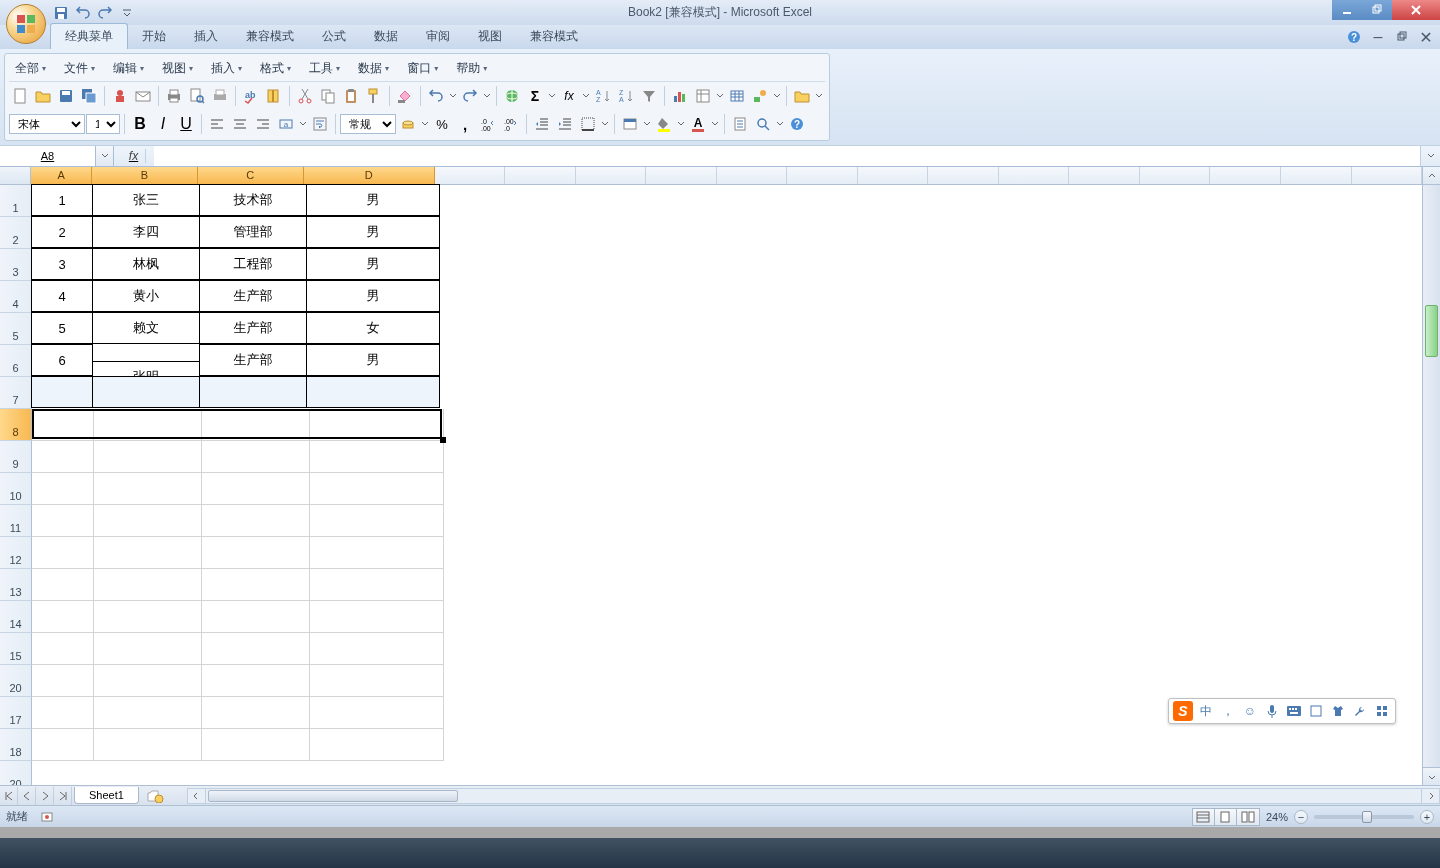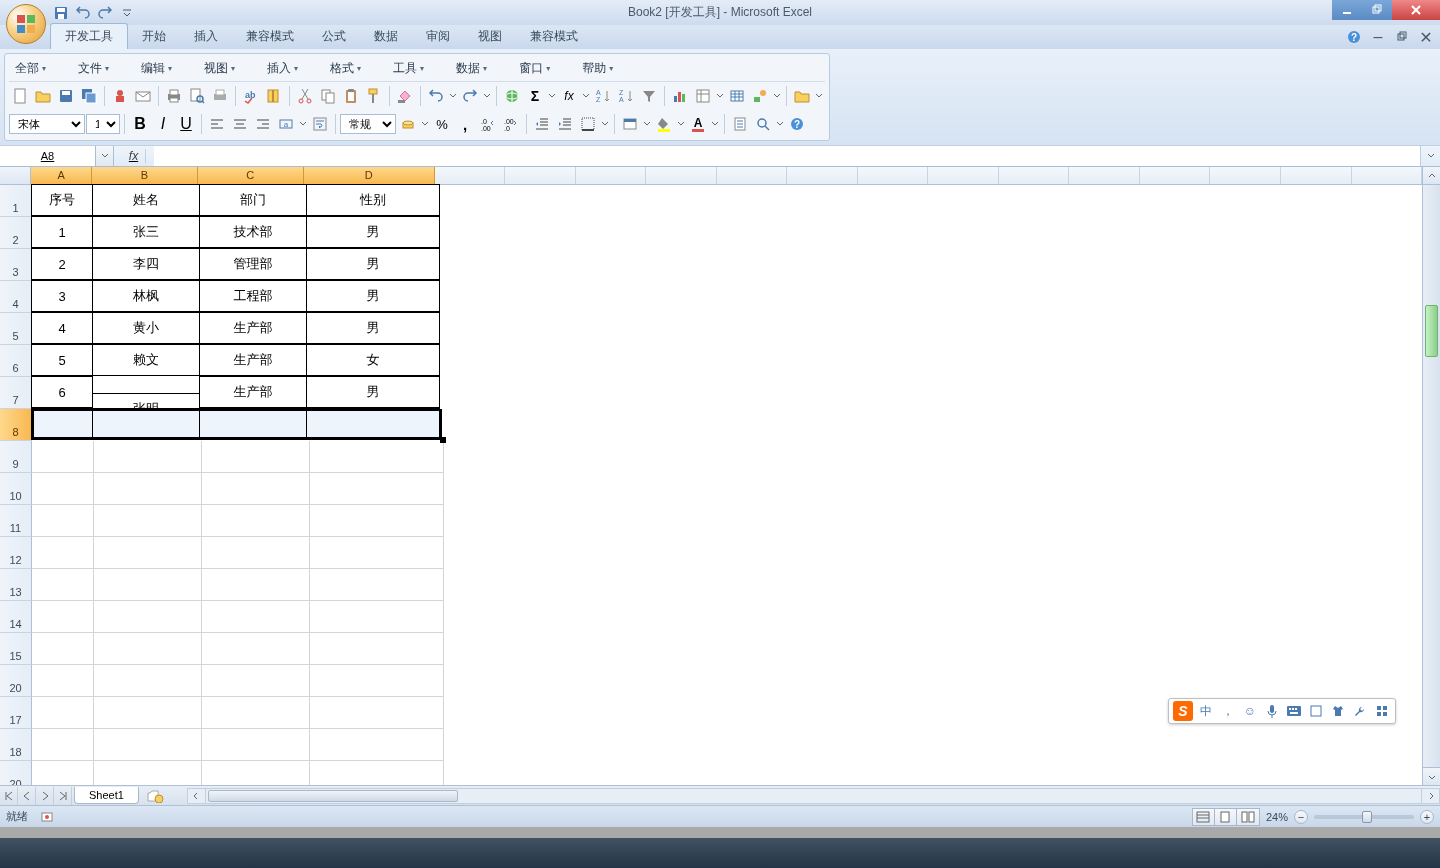--- a/index.html
+++ b/index.html
@@ -22,21 +22,21 @@
 
 .ribbon-tabs { height: 24px; background: linear-gradient(#dce7f5, #c9d8ec); display: flex; align-items: flex-end; padding-left: 50px; gap: 0; position:relative;}
 .rtab { padding: 4px 14px; font-size: 12px; color: #3b4a5c; cursor: pointer; }
 .rtab.active { background: #e8f0fa; border: 1px solid #9db9d8; border-bottom: none; border-radius: 3px 3px 0 0; }
 .ribbon-tabs-right{position:absolute;right:6px;top:4px;display:flex;gap:8px;align-items:center;}
 .ribbon-tabs-right span{width:16px;height:16px;display:flex;align-items:center;justify-content:center;cursor:pointer;}
 
 
 .toolbar-area { background: linear-gradient(#e8f0fa, #d6e3f2); padding: 4px; }
 .toolbar-box { background: #f2f6fb; border: 1px solid #b8cce0; border-radius: 3px; padding: 2px 4px; width: 826px;}
-.menu-row { display: flex; gap: 20px; padding: 2px 0; border-bottom: 1px solid #d0dceb; }
+.menu-row { display: flex; gap: 6px; padding: 2px 0; border-bottom: 1px solid #d0dceb; }
 .menu-item { padding: 2px 6px; font-size: 12px; color: #2b3a4c; cursor: pointer; display: flex; align-items: center; gap: 3px; }
 .menu-item .chev{font-size:8px;color:#5a6a7c;}
 .icon-row { display: flex; gap: 1px; padding: 3px 0; align-items: center; flex-wrap: nowrap; }
 .tbtn { width: 22px; height: 22px; display: flex; align-items: center; justify-content: center; cursor: pointer; border-radius: 2px; }
 .tsep { width: 1px; height: 20px; background: #c0d0e0; margin: 0 3px; }
 .font-select { height: 20px; border: 1px solid #a8bed6; font-size: 11px; padding: 0 4px; background: #fff; }
 .font-name { width: 76px; }
 .font-size { width: 34px; }
 .num-fmt { width: 56px; }
 
@@ -132,21 +132,21 @@
         <svg width="14" height="14" viewBox="0 0 14 14">
           <path d="M10 7 L13 4 L10 1 M13 4 H5 A4 4 0 0 0 5 12" fill="none" stroke="#4a7ab0" stroke-width="1.5"></path>
         </svg>
       </span>
     <span class="qat-btn">
         <svg width="8" height="8" viewBox="0 0 8 8">
           <path d="M0 1 H8 M1 4 L4 7 L7 4" stroke="#4a5a6a" fill="none"></path>
         </svg>
       </span>
   </div>
-  <div class="title-center">Book2  [开发工具] - Microsoft Excel</div>
+  <div class="title-center">Book2  [兼容模式] - Microsoft Excel</div>
   <div class="window-controls">
     <div class="win-btn win-min">
         <svg viewBox="0 0 12 12">
           <line x1="2" y1="9" x2="10" y2="9" stroke="#fff" stroke-width="2"></line>
         </svg>
       </div>
     <div class="win-btn win-max">
         <svg viewBox="0 0 12 12">
           <rect x="2" y="3" width="6" height="6" fill="none" stroke="#fff"></rect>
           <rect x="4" y="1" width="6" height="6" fill="none" stroke="#fff"></rect>
@@ -154,21 +154,21 @@
       </div>
     <div class="win-btn win-close">
         <svg viewBox="0 0 12 12">
           <path d="M2 2 L10 10 M10 2 L2 10" stroke="#fff" stroke-width="2"></path>
         </svg>
       </div>
   </div>
 </div>
 
 <div class="ribbon-tabs">
-  <div class="rtab active">开发工具</div>
+  <div class="rtab active">经典菜单</div>
   <div class="rtab">开始</div>
   <div class="rtab">插入</div>
   <div class="rtab">兼容模式</div>
   <div class="rtab">公式</div>
   <div class="rtab">数据</div>
   <div class="rtab">审阅</div>
   <div class="rtab">视图</div>
   <div class="rtab">兼容模式</div>
   <div class="ribbon-tabs-right">
     <span>
@@ -676,26 +676,20 @@
           <div class="rh" style="height: 32px;">13</div>
           <div class="rh" style="height: 32px;">14</div>
           <div class="rh" style="height: 32px;">15</div>
           <div class="rh" style="height: 32px;">20</div>
           <div class="rh" style="height: 32px;">17</div>
           <div class="rh" style="height: 32px;">18</div>
           <div class="rh" style="height: 32px;">20</div>
         </div>
       <div class="cells" id="cells">
           <div class="crow" style="height: 32px;">
-            <div class="cell bordered" style="width: 62px; height: 32px;">序号</div>
-            <div class="cell bordered" style="width: 108px; height: 32px;">姓名</div>
-            <div class="cell bordered" style="width: 108px; height: 32px;">部门</div>
-            <div class="cell bordered" style="width: 134px; height: 32px;">性别</div>
-          </div>
-          <div class="crow" style="height: 32px;">
             <div class="cell bordered" style="width: 62px; height: 32px;">1</div>
             <div class="cell bordered" style="width: 108px; height: 32px;">张三</div>
             <div class="cell bordered" style="width: 108px; height: 32px;">技术部</div>
             <div class="cell bordered" style="width: 134px; height: 32px;">男</div>
           </div>
           <div class="crow" style="height: 32px;">
             <div class="cell bordered" style="width: 62px; height: 32px;">2</div>
             <div class="cell bordered" style="width: 108px; height: 32px;">李四</div>
             <div class="cell bordered" style="width: 108px; height: 32px;">管理部</div>
             <div class="cell bordered" style="width: 134px; height: 32px;">男</div>

